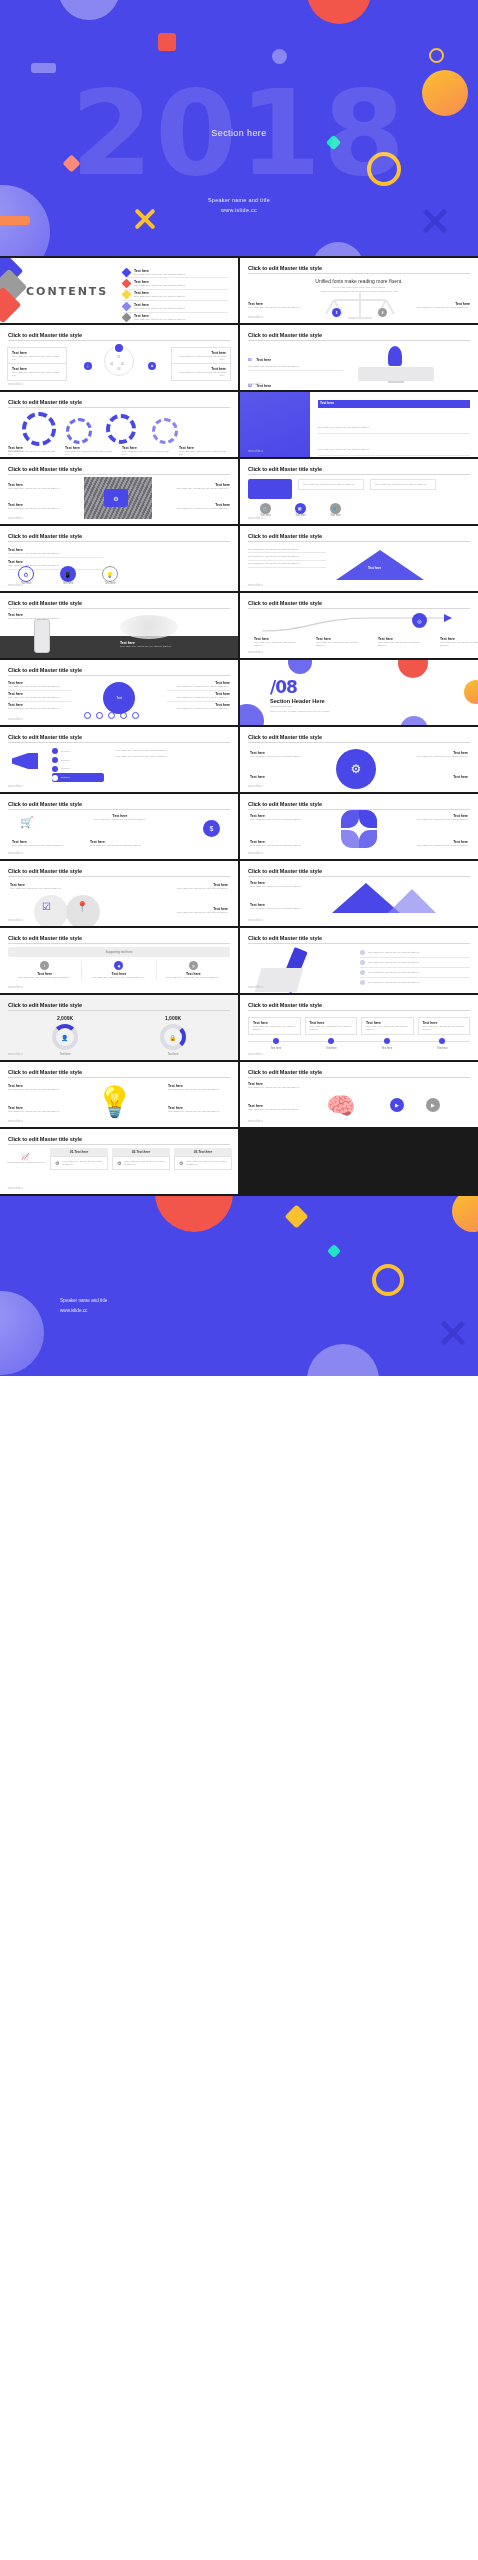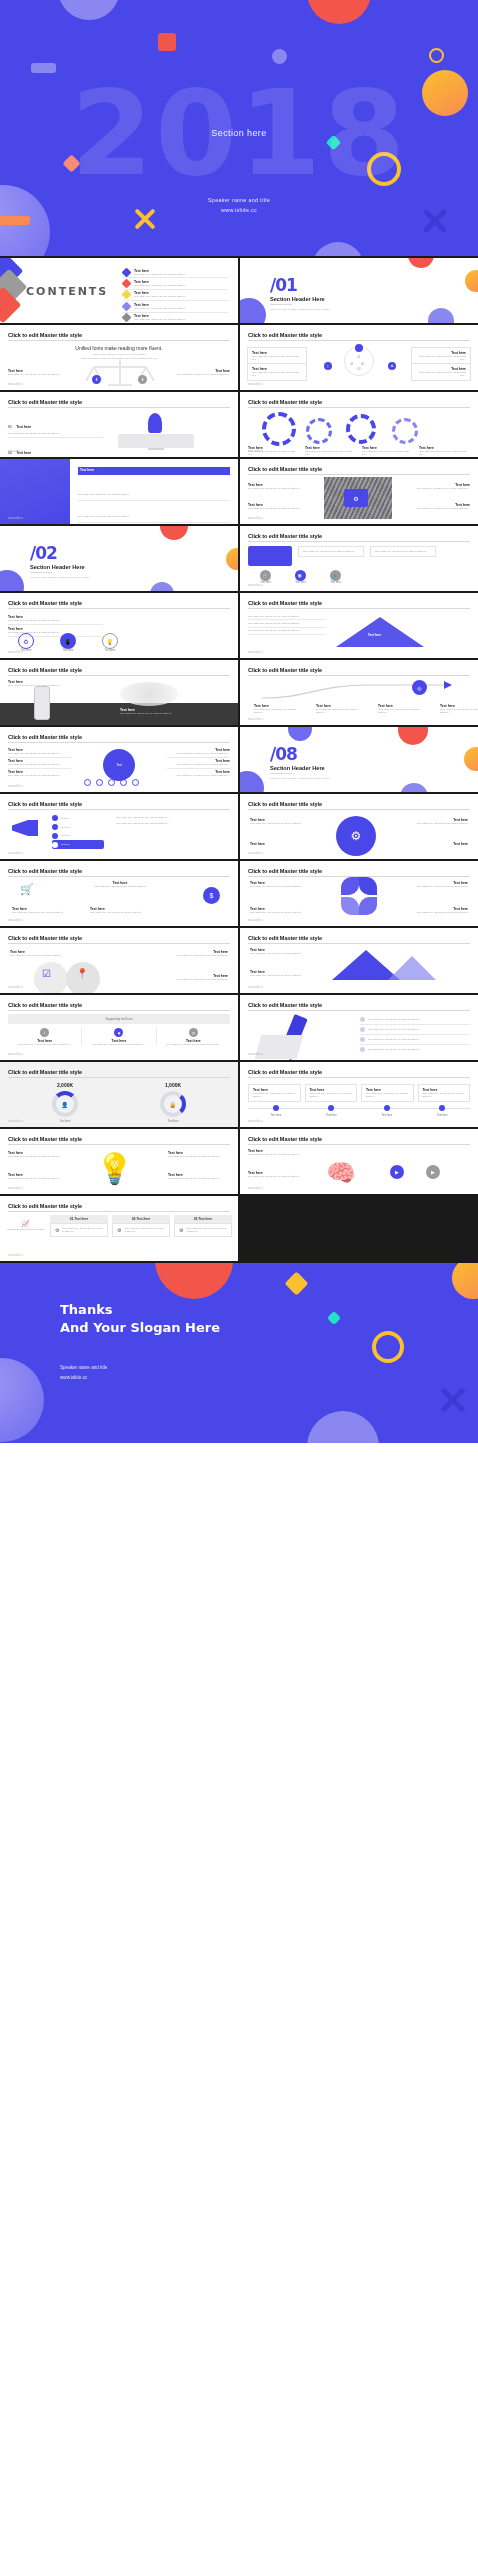--- a/index.html
+++ b/index.html
@@ -226,30 +226,20 @@
       <div style="display:flex;align-items:center;gap:4px;padding:1.6px 0;">
         <span class="dia" style="background:#8c8c8c;"></span>
         <div>
             <div class="th">Text here</div>
             <div class="bd">Copy paste here. Choose the only option to start text</div>
           </div>
       </div>
     </div>
   </div>
 
-  <div class="slide sec">
-    <div class="deco circ" style="left:168px;top:-16px;width:26px;height:26px;background:#f2564b;"></div>
-    <div class="deco circ" style="left:225px;top:12px;width:22px;height:22px;background:linear-gradient(150deg,#fbc02d,#f98b52);"></div>
-    <div class="deco circ" style="left:-8px;top:40px;width:34px;height:34px;background:#6f6bef;"></div>
-    <div class="deco circ" style="left:188px;top:50px;width:26px;height:26px;background:#8a87f0;"></div>
-    <div class="num">/01</div>
-    <div class="sh">Section Header Here</div>
-    <div class="ss">Supporting text here</div>
-    <div class="sd">When you copy &amp; paste, choose keep text only option</div>
-  </div>
 
   <div class="slide">
     <div class="stitle">Click to edit Master title style</div>
     <div class="srule"></div>
     <div class="lead" style="position:absolute;left:0;right:0;top:20px;">Unified fonts make reading more fluent.</div>
     <div class="lead2" style="position:absolute;left:40px;right:40px;top:28px;">Theme uses Insta PPT menu to save text to change</div>
     <div class="lead2" style="position:absolute;left:30px;right:30px;top:32px;">Visual Processing is easier to Consist modeling, use the attention from PPT</div>
     <svg width="80" height="30" style="position:absolute;left:80px;top:32px;opacity:.14">
       <path d="M40 2 L40 28 M14 10 L66 10 M14 10 L6 24 M14 10 L22 24 M66 10 L58 24 M66 10 L74 24 M28 28 L52 28" stroke="#555" fill="none" stroke-width="2"></path>
     </svg>
@@ -368,30 +358,20 @@
       <div class="th">Text here</div>
       <div class="bd">Copy paste here. Choose the only option to start text ...</div>
     </div>
     <div style="position:absolute;right:8px;top:44px;width:66px;text-align:right;">
       <div class="th">Text here</div>
       <div class="bd">Copy paste here. Choose the only option to start text ...</div>
     </div>
     <div class="sfooter">www.islide.cc</div>
   </div>
 
-  <div class="slide sec">
-    <div class="deco circ" style="left:160px;top:-14px;width:28px;height:28px;background:#f2564b;"></div>
-    <div class="deco circ" style="left:226px;top:22px;width:22px;height:22px;background:linear-gradient(150deg,#fbc02d,#f98b52);"></div>
-    <div class="deco circ" style="left:-10px;top:44px;width:34px;height:34px;background:#6f6bef;"></div>
-    <div class="deco circ" style="left:150px;top:56px;width:24px;height:24px;background:#8a87f0;"></div>
-    <div class="num">/02</div>
-    <div class="sh">Section Header Here</div>
-    <div class="ss">Supporting text here</div>
-    <div class="sd">When you copy &amp; paste, choose keep text only option</div>
-  </div>
 
   <div class="slide">
     <div class="stitle">Click to edit Master title style</div>
     <div class="srule"></div>
     <div style="position:absolute;left:8px;top:20px;width:44px;height:20px;background:#4a47e8;border-radius:2px;"></div>
     <div class="box" style="left:58px;top:20px;width:66px;">
         <div class="bd">Copy paste here. Choose the only option to start text</div>
       </div>
     <div class="box" style="left:130px;top:20px;width:66px;">
         <div class="bd">Copy paste here. Choose the only option to start text</div>
@@ -883,21 +863,17 @@
   <div class="deco circ" style="left:452px;top:-6px;width:42px;height:42px;background:linear-gradient(150deg,#fbc02d,#f98b52);"></div>
   <div class="deco sq" style="left:288px;top:12px;width:17px;height:17px;background:#fbc02d;transform:rotate(45deg);"></div>
   <div class="deco sq" style="left:329px;top:50px;width:10px;height:10px;background:#1fe3c4;transform:rotate(45deg);"></div>
   <div class="deco ring" style="left:372px;top:68px;width:32px;height:32px;border:4px solid #fbc02d;"></div>
   <div class="deco circ" style="left:-40px;top:95px;width:84px;height:84px;background:radial-gradient(circle at 35% 30%, #9b98f5, #6f6bef);"></div>
   <div class="deco circ" style="left:307px;top:148px;width:72px;height:72px;background:#8a87f0;"></div>
   <div class="xmark" style="left:438px;top:122px;width:30px;height:30px;">
     <span style="width:30px;height:5px;background:#3d3ad4;transform:translate(-50%,-50%) rotate(45deg);"></span>
     <span style="width:30px;height:5px;background:#3d3ad4;transform:translate(-50%,-50%) rotate(-45deg);"></span>
   </div>
-  <div class="closing-text">
-    <div class="closing-title">Thanks</div>
-    <div class="closing-title">And Your Slogan Here</div>
-  </div>
   <div class="closing-meta">
     <div>Speaker name and title</div>
     <div>www.islide.cc</div>
   </div>
 </div>
 
 </body></html>

